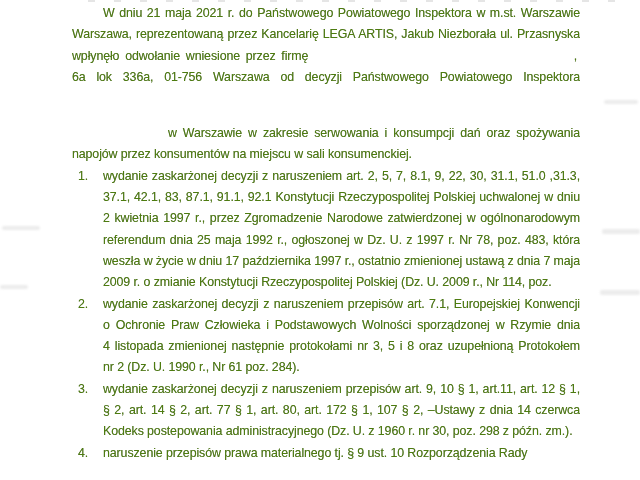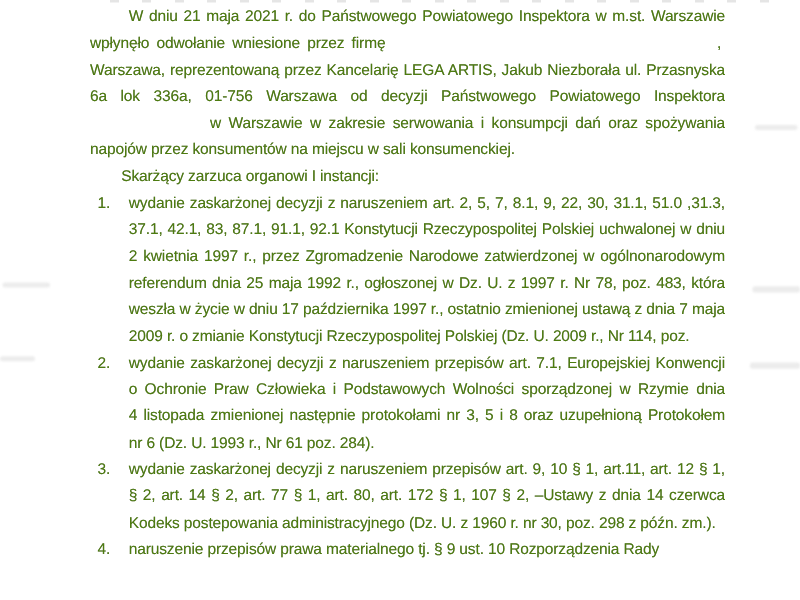--- a/index.html
+++ b/index.html
@@ -58,34 +58,33 @@
 
 <div class="page">
   <div class="artifact a-topstrip"></div>
   <div class="artifact a-smudge" style="left:2px;  top:226px; width:38px; height:4px;"></div>
   <div class="artifact a-smudge" style="left:0;    top:285px; width:28px; height:4px;"></div>
   <div class="artifact a-smudge" style="left:602px; top:229px; width:38px; height:5px;"></div>
   <div class="artifact a-smudge" style="left:600px; top:290px; width:40px; height:5px;"></div>
   <div class="artifact a-smudge" style="left:604px; top:100px; width:34px; height:4px;"></div>
   <div class="textblock">
       <div class="line j" style="padding-left: 31px;"><span>W dniu 21 maja 2021 r. do Państwowego Powiatowego Inspektora w m.st. Warszawie</span></div>
+      <div class="line j"><span>Warszawa, reprezentowaną przez Kancelarię LEGA ARTIS, Jakub Niezborała ul. Przasnyska</span></div>
       <div class="line ws"><span>wpłynęło odwołanie wniesione przez firmę</span><span class="rmark">,</span></div>
-      <div class="line j"><span>Warszawa, reprezentowaną przez Kancelarię LEGA ARTIS, Jakub Niezborała ul. Przasnyska</span></div>
       <div class="line j"><span>6a lok 336a, 01-756 Warszawa od decyzji Państwowego Powiatowego Inspektora Sanitarnego</span></div>
-      <div class="line j" style="padding-left: 96px;"><span>w Warszawie w zakresie serwowania i konsumpcji dań oraz spożywania</span></div>
+      <div class="line j" style="padding-left: 96px; margin-top: 35px;"><span>w Warszawie w zakresie serwowania i konsumpcji dań oraz spożywania</span></div>
       <div class="line"><span>napojów przez konsumentów na miejscu w sali konsumenckiej.</span></div>
-      <div class="line" style="padding-left: 25px;"><span>Skarżący zarzuca organowi I instancji:</span></div>
       <div class="line j li"><span class="num">1.</span><span>wydanie zaskarżonej decyzji z naruszeniem art. 2, 5, 7, 8.1, 9, 22, 30, 31.1, 51.0 ,31.3, 32,</span></div>
       <div class="line j li"><span>37.1, 42.1, 83, 87.1, 91.1, 92.1 Konstytucji Rzeczypospolitej Polskiej uchwalonej w dniu</span></div>
       <div class="line j li"><span>2 kwietnia 1997 r., przez Zgromadzenie Narodowe zatwierdzonej w ogólnonarodowym</span></div>
       <div class="line j li"><span>referendum dnia 25 maja 1992 r., ogłoszonej w Dz. U. z 1997 r. Nr 78, poz. 483, która</span></div>
       <div class="line j li"><span>weszła w życie w dniu 17 października 1997 r., ostatnio zmienionej ustawą z dnia 7 maja</span></div>
       <div class="line li"><span>2009 r. o zmianie Konstytucji Rzeczypospolitej Polskiej (Dz. U. 2009 r., Nr 114, poz. 946);</span></div>
       <div class="line j li"><span class="num">2.</span><span>wydanie zaskarżonej decyzji z naruszeniem przepisów art. 7.1, Europejskiej Konwencji</span></div>
       <div class="line j li"><span>o Ochronie Praw Człowieka i Podstawowych Wolności sporządzonej w Rzymie dnia</span></div>
       <div class="line j li"><span>4 listopada zmienionej następnie protokołami nr 3, 5 i 8 oraz uzupełnioną Protokołem</span></div>
-      <div class="line li"><span>nr 6 (Dz. U. 1993 r., Nr 61 poz. 284).</span></div>
+      <div class="line li"><span>nr 2 (Dz. U. 1990 r., Nr 61 poz. 284).</span></div>
       <div class="line j li"><span class="num">3.</span><span>wydanie zaskarżonej decyzji z naruszeniem przepisów art. 9, 10 § 1, art.11, art. 12 § 1,</span></div>
       <div class="line j li"><span>§ 2, art. 14 § 2, art. 77 § 1, art. 80, art. 172 § 1, 107 § 2,  –Ustawy z dnia 14 czerwca 1960r.</span></div>
       <div class="line li"><span>Kodeks postepowania administracyjnego (Dz. U. z 1960 r. nr 30, poz. 298 z późn. zm.).</span></div>
       <div class="line li"><span class="num">4.</span><span>naruszenie przepisów prawa materialnego tj. § 9 ust. 10 Rozporządzenia Rady Ministrów</span></div>
     </div>
 </div>
 
 </body></html>

